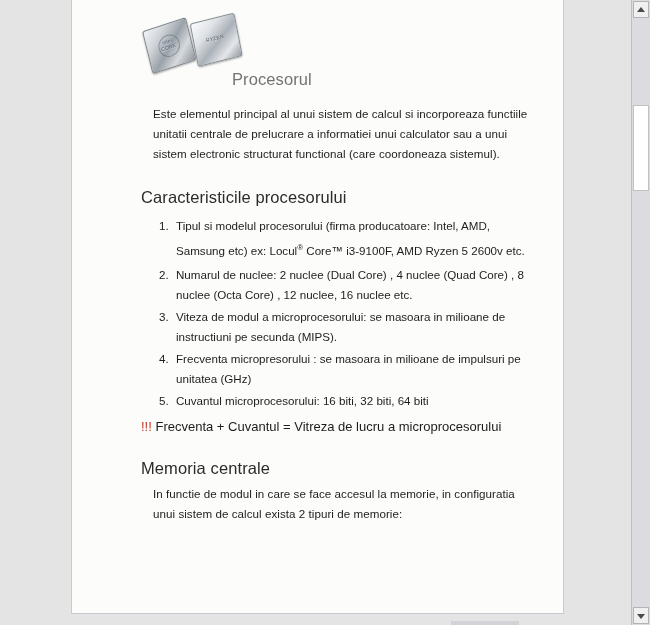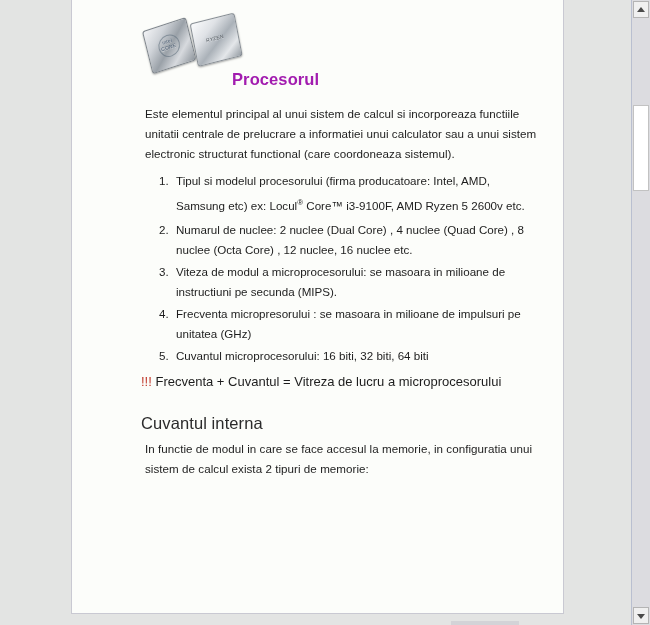--- a/index.html
+++ b/index.html
@@ -96,35 +96,35 @@
     width: 20px; height: 20px;
     margin: -10px 0 0 -10px;
     border: 1px solid rgba(90,105,120,.55);
     border-radius: 50%;
   }
   
   .doc-title {
     margin: -4px 0 0 0;
     padding-left: 91px;
     font-size: 16.5px;
-    font-weight: bold;
-    color: #a21caf;
+    font-weight: normal;
+    color: #737373;
     letter-spacing: .1px;
     line-height: 1.2;
   }
   .h2 {
     margin: 24px 0 6px 0;
     font-size: 16.5px;
     font-weight: normal;
     color: #2b2b2b;
     letter-spacing: .1px;
   }
   .h2.tight { margin-top: 22px; }
   p.body {
-    margin: 6px 0 0 4px;
+    margin: 6px 0 0 12px;
     font-size: 11.6px;
     line-height: 20px;
     color: #1d1d1d;
     letter-spacing: .05px;
   }
   p.intro {
     margin-top: 14px;
   }
   .note {
     margin: 6px 0 0 0;
@@ -233,32 +233,33 @@
         <div class="chip chip-ryzen">
           <div class="face"></div>
           <div class="chip-label">RYZEN</div>
         </div>
       </div>
 
       <h1 class="doc-title">Procesorul</h1>
 
       <p class="body intro">Este elementul principal al unui sistem de calcul si incorporeaza functiile unitatii centrale de prelucrare a informatiei unui calculator sau a unui sistem electronic structurat functional (care coordoneaza sistemul).</p>
 
+      <h2 class="h2">Caracteristicile procesorului</h2>
 
       <ol class="numbered">
         <li class="spaced"><span>Tipul si modelul procesorului (firma producatoare: Intel, AMD, Samsung etc) ex: Locul</span><sup>®</sup><span> Core™ i3-9100F, AMD Ryzen 5 2600v etc.</span></li>
         <li>Numarul de nuclee: 2 nuclee (Dual Core) , 4 nuclee (Quad Core) , 8 nuclee (Octa Core) , 12 nuclee, 16 nuclee etc.</li>
         <li>Viteza de modul a microprocesorului: se masoara in milioane de instructiuni pe secunda (MIPS).</li>
         <li>Frecventa micropresorului : se masoara in milioane de impulsuri pe unitatea (GHz)</li>
         <li>Cuvantul microprocesorului:  16 biti, 32 biti, 64 biti</li>
       </ol>
 
       <p class="note"><span class="bangs">!!!</span><span> Frecventa + Cuvantul = Vitreza de lucru a microprocesorului</span></p>
 
-      <h2 class="h2 tight">Cuvantul interna</h2>
+      <h2 class="h2 tight">Memoria centrale</h2>
 
       <p class="body">In functie de modul in care se face accesul la memorie, in configuratia unui sistem de calcul exista 2 tipuri de memorie:</p>
 
     </div>
   </div>
 
   <div id="page-bottom-edge"></div>
 
   <div id="vscroll">
     <div class="sb-btn up">

